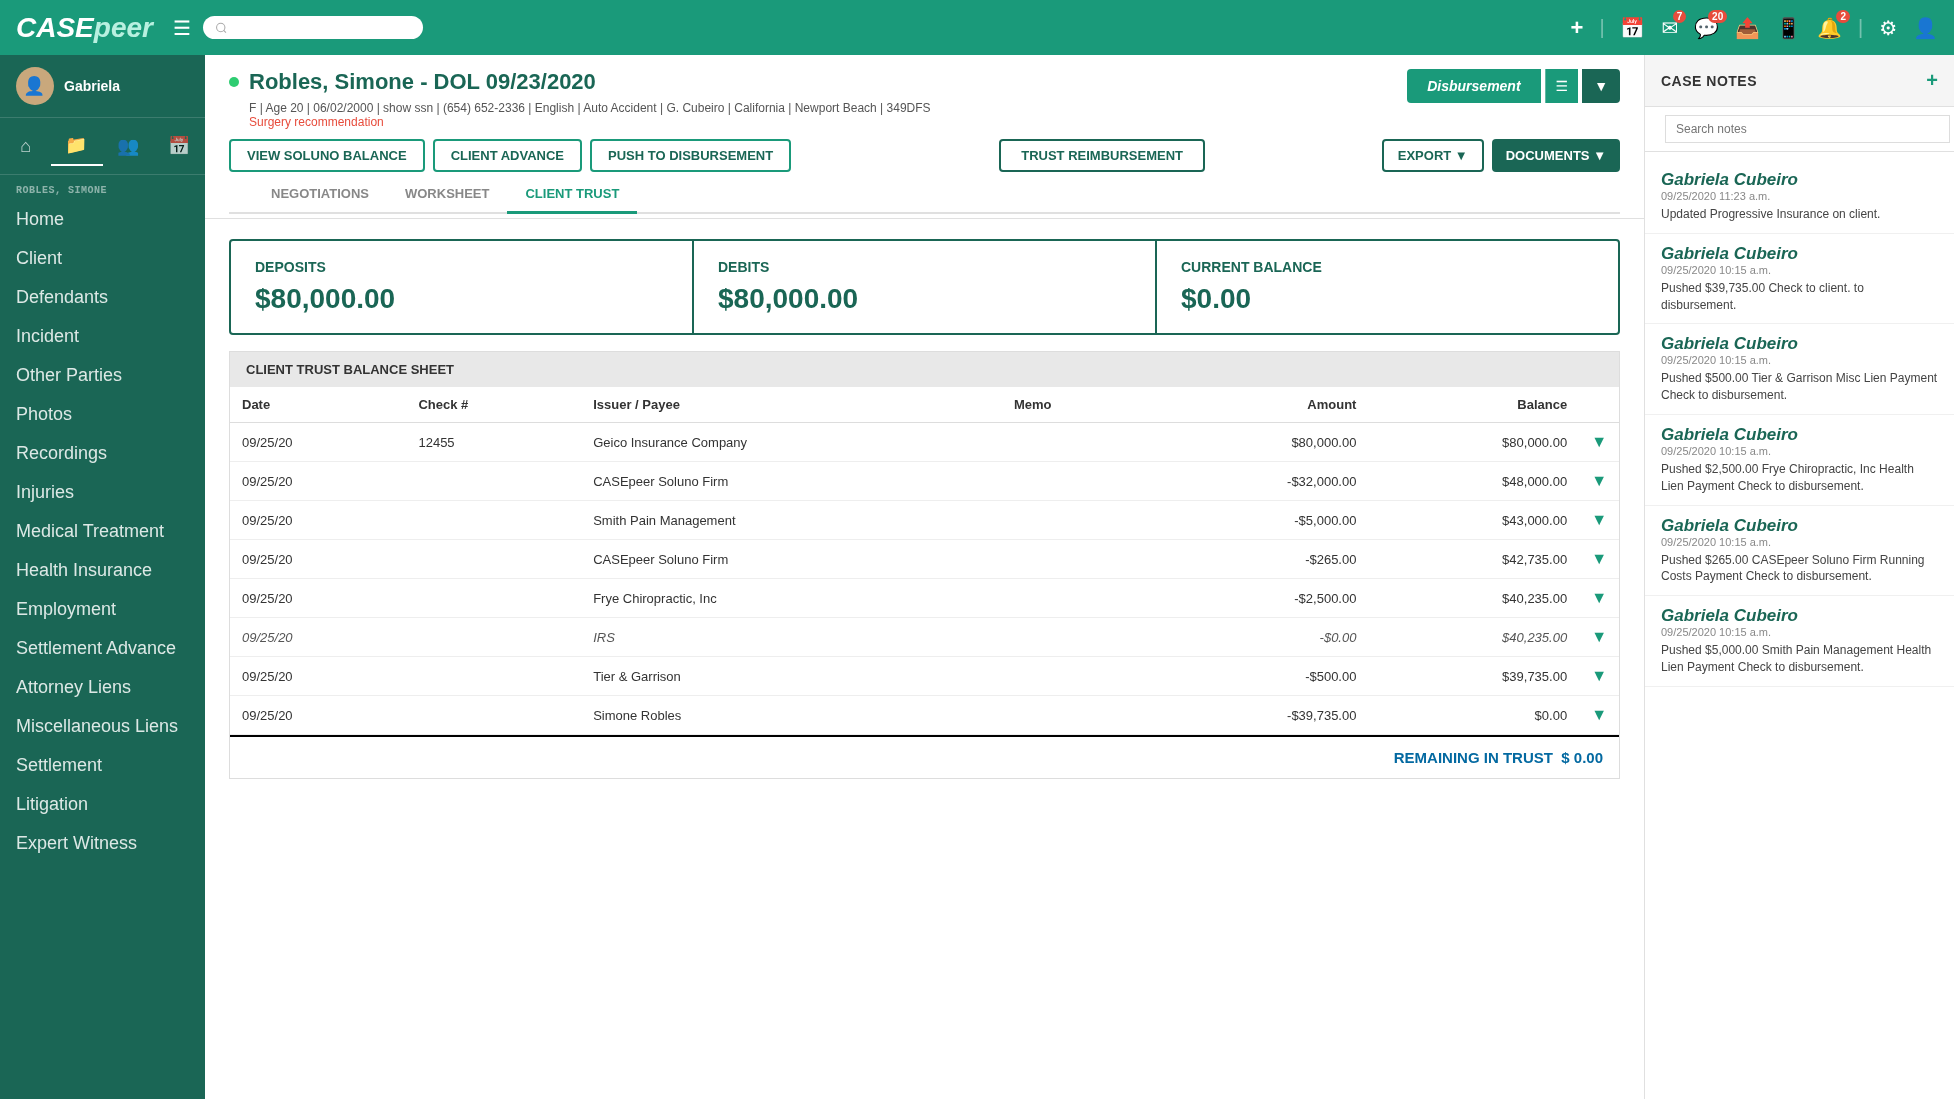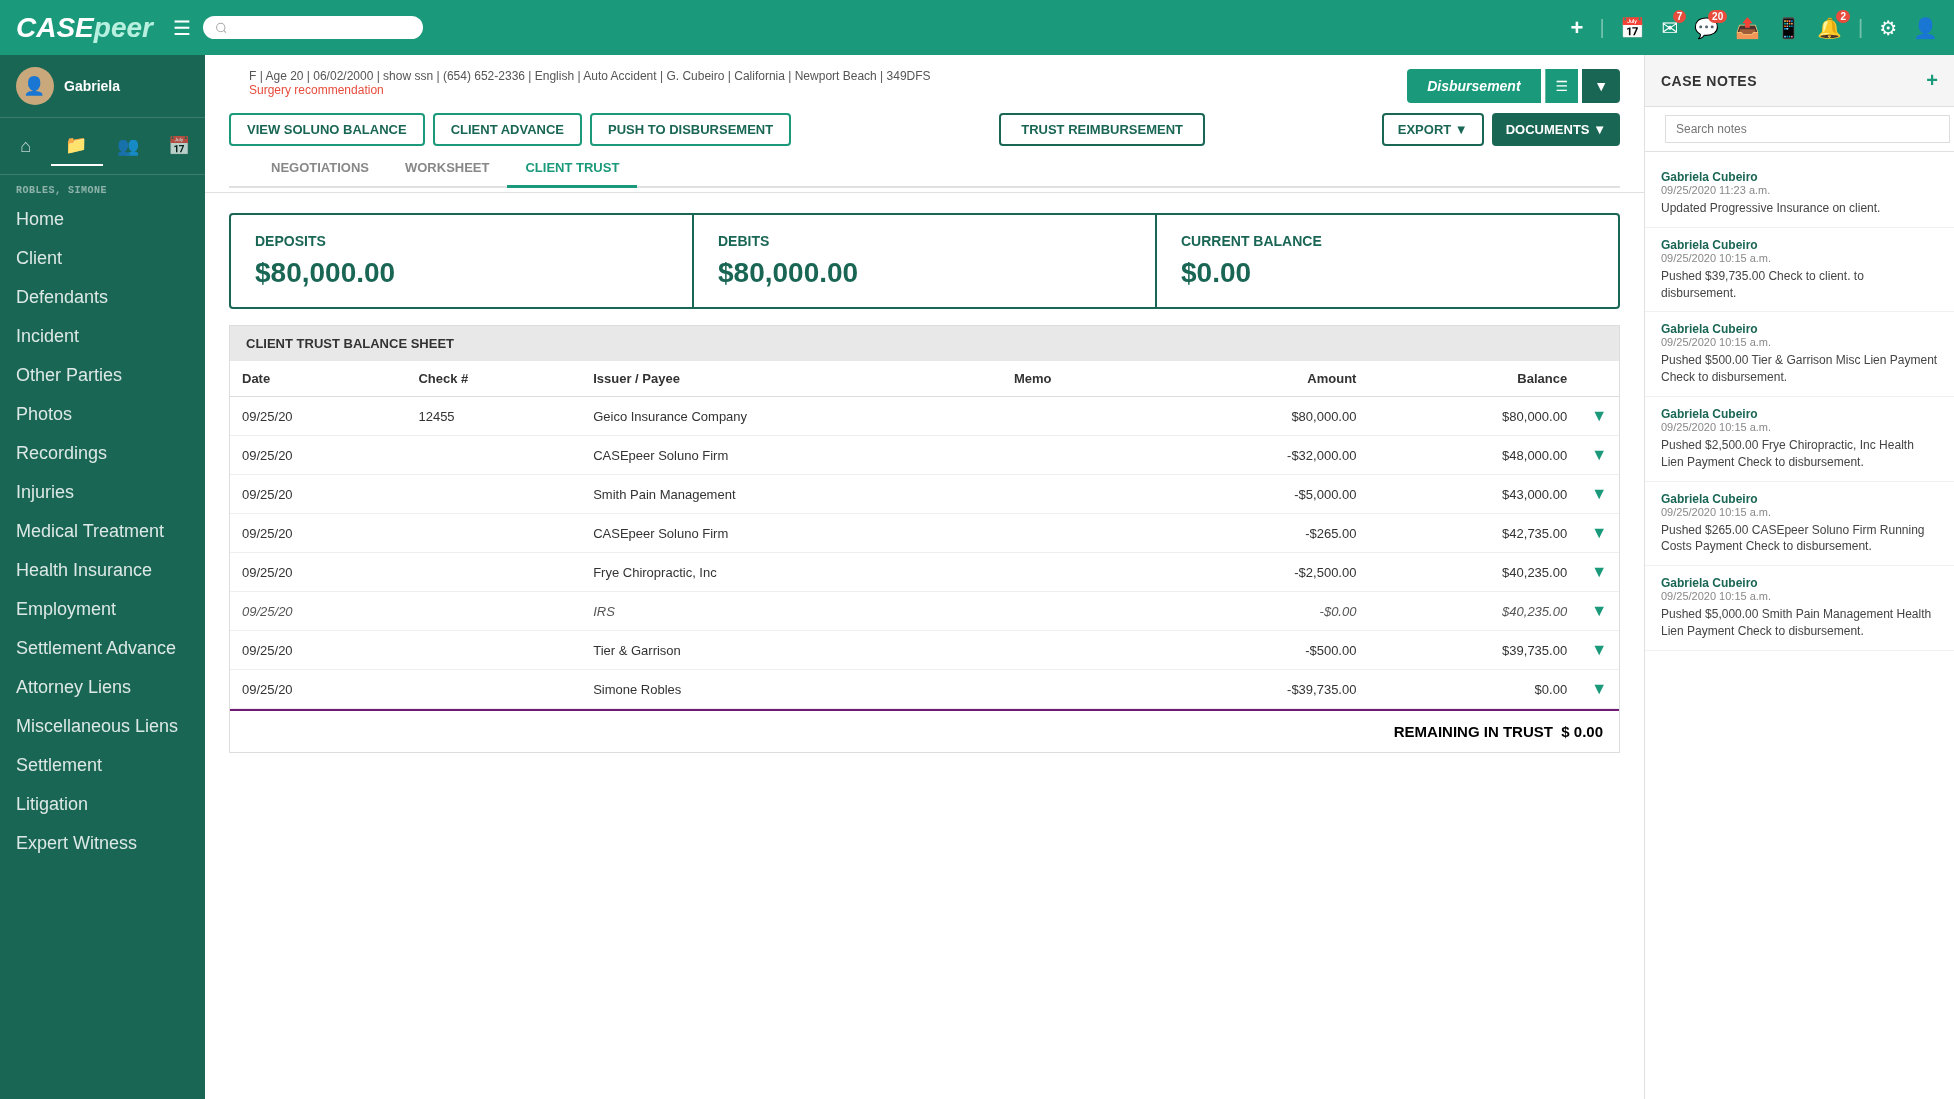--- a/index.html
+++ b/index.html
@@ -284,24 +284,24 @@
     .dropdown-arrow {
       color: #1a9a7a;
       font-size: 16px;
       cursor: pointer;
     }
     .remaining-row {
       display: flex;
       justify-content: flex-end;
       align-items: center;
       padding: 12px 16px;
-      border-top: 2px solid #701a75;
+      border-top: 2px solid #000000;
       font-weight: bold;
       font-size: 15px;
-      color: #000000;
+      color: #0369a1;
     }
 
     
     .right-panel {
       width: 310px;
       flex-shrink: 0;
       background: white;
       border-left: 1px solid #e0e0e0;
       display: flex;
       flex-direction: column;
@@ -343,22 +343,23 @@
       flex: 1;
       overflow-y: auto;
       padding: 8px 0;
     }
     .note-item {
       padding: 10px 16px;
       border-bottom: 1px solid #f0f0f0;
     }
     .note-author {
       font-weight: bold;
-      font-size: 12px;
+      font-size: 17px;
       color: #1a6655;
+      font-style: italic;
     }
     .note-date {
       font-size: 11px;
       color: #888;
       margin-bottom: 4px;
     }
     .note-text {
       font-size: 12px;
       color: #444;
       line-height: 1.4;
@@ -488,20 +489,24 @@
     <div class="sidebar-item">Settlement</div>
     <div class="sidebar-item">Litigation</div>
     <div class="sidebar-item">Expert Witness</div>
   </div>
 
   <div class="main-content">
 
     <div class="case-header-wrapper">
       <div class="case-header-top">
         <div class="case-header-left">
+          <div class="case-title-row">
+            <div class="dot-green"></div>
+            <span class="case-title">Robles, Simone - DOL 09/23/2020</span>
+          </div>
           <div class="case-meta">F | Age 20 | 06/02/2000 | show ssn | (654) 652-2336 | English | Auto Accident | G. Cubeiro | California | Newport Beach | 349DFS</div>
           <div class="case-tag">Surgery recommendation</div>
         </div>
         <div class="case-header-right">
           <button class="disbursement-btn-main">Disbursement</button>
           <button class="disbursement-menu-btn">☰</button>
           <button class="disbursement-arrow-btn">▼</button>
         </div>
       </div>
 

